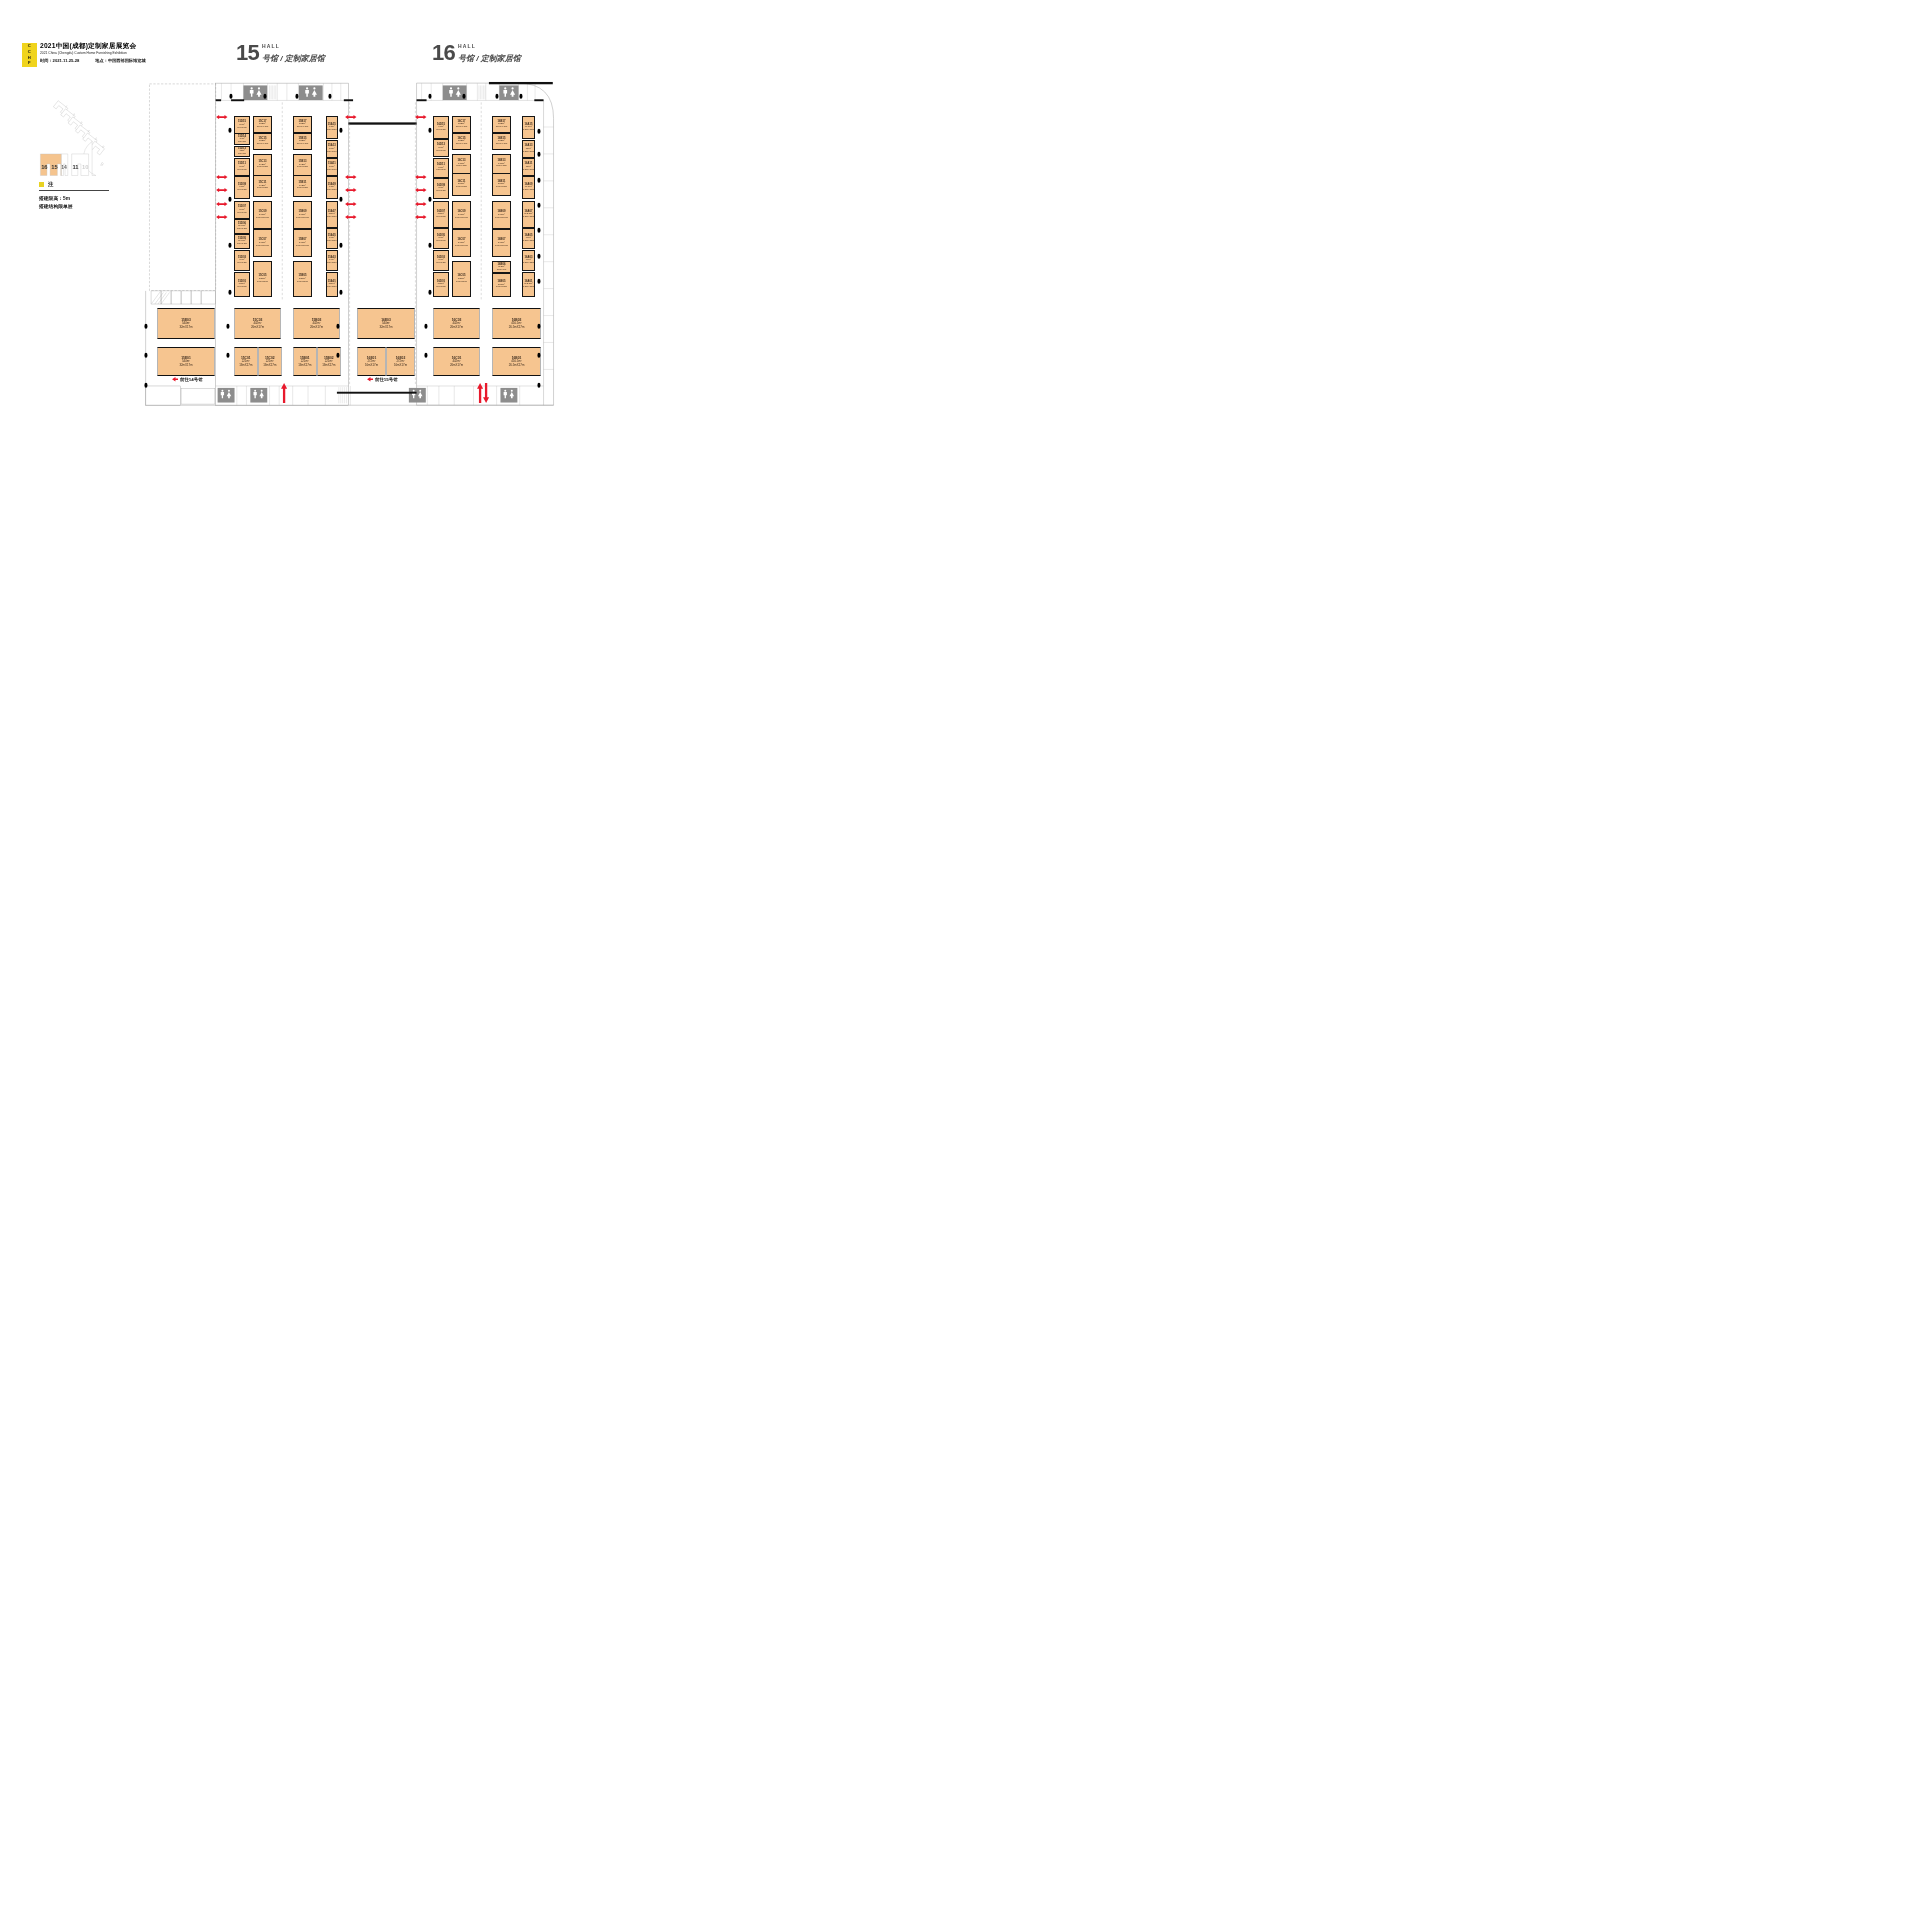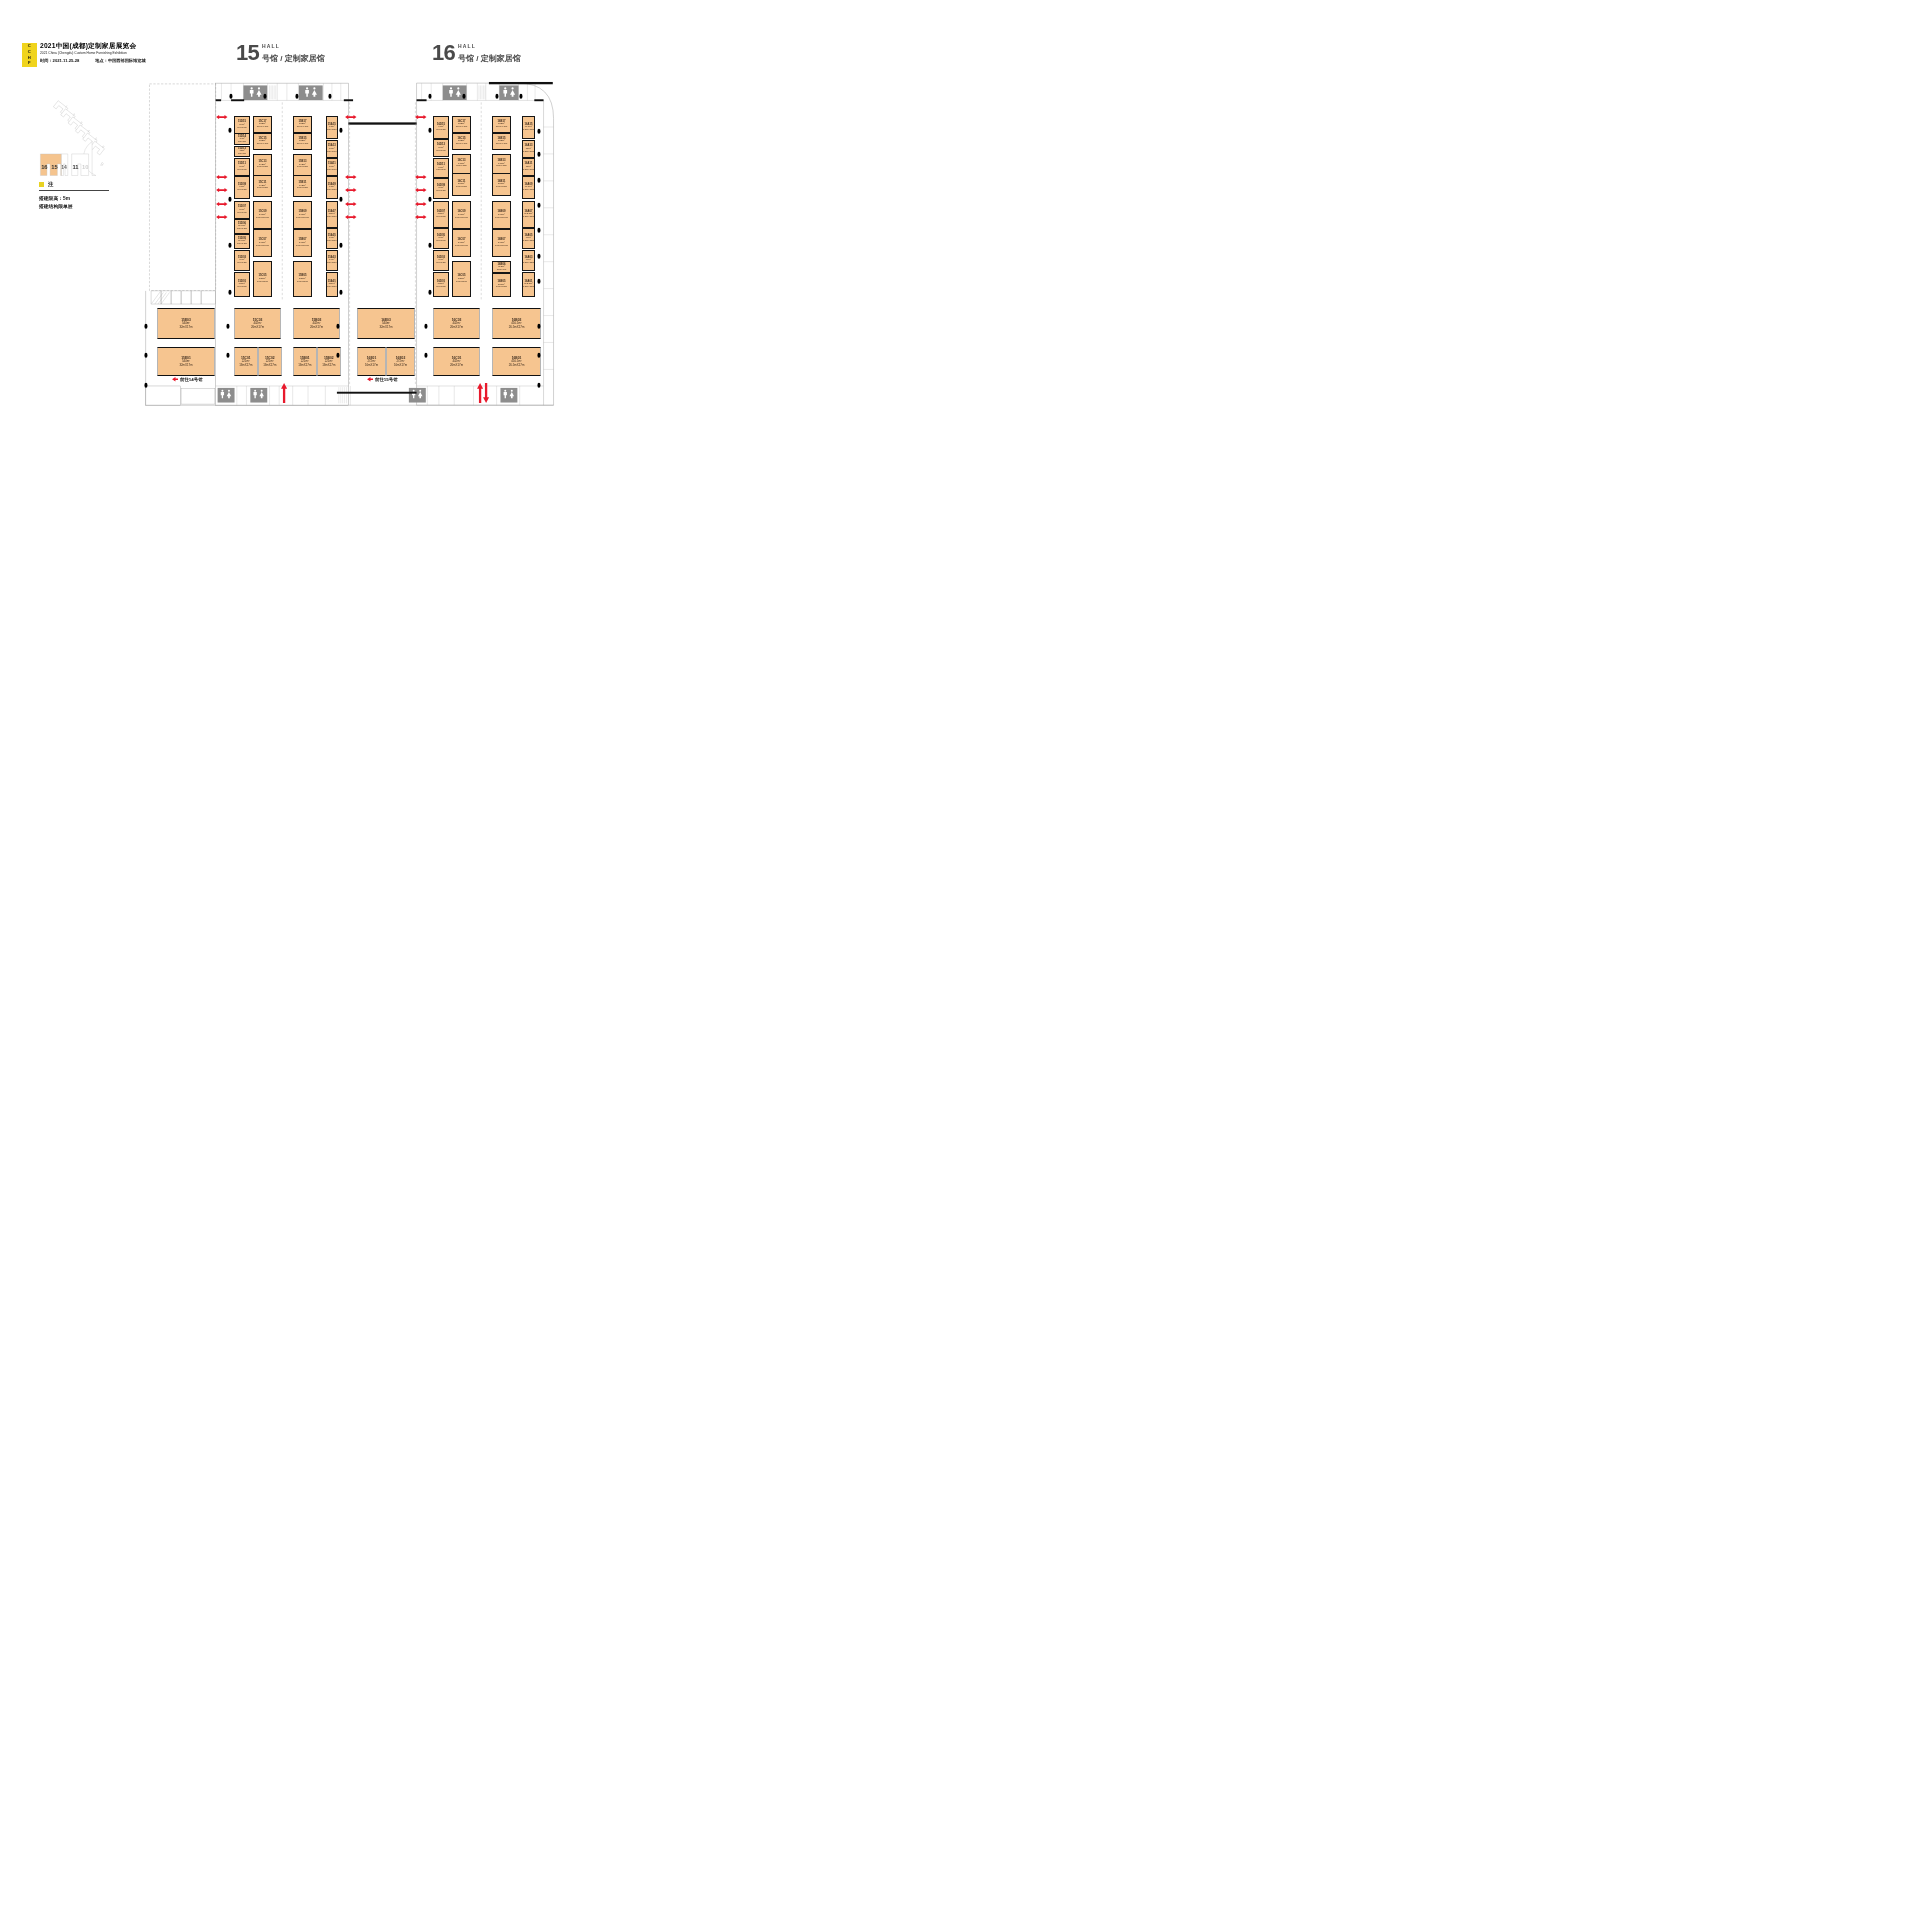--- a/index.html
+++ b/index.html
@@ -12,21 +12,21 @@
   #logo{left:22px;top:43px;width:14.6px;height:24px;background:#F0D41D;display:flex;flex-direction:column;align-items:center;justify-content:center;color:#111;font-weight:bold;font-size:4.2px;line-height:5px;}
   #main-title{left:40px;top:42px;font-size:6.7px;font-weight:bold;color:#000;letter-spacing:0.2px;}
   #sub-title{left:40px;top:51px;font-size:3.3px;color:#222;}
   #info-line{left:40px;top:58px;font-size:4.2px;font-weight:bold;color:#111;display:flex;gap:16px;}
 
   
   .hall-title{display:flex;align-items:flex-start;}
   .hall-num{font-size:22px;line-height:22px;font-weight:bold;color:#4a4a4a;letter-spacing:-0.8px;}
   .hall-right{margin-left:3.1px;display:flex;flex-direction:column;justify-content:space-between;height:22.3px;}
   .hall-word{font-size:5px;letter-spacing:1.2px;color:#4a4a4a;font-weight:bold;margin-top:1.2px;}
-  .hall-sub{font-size:8px;font-weight:bold;color:#4a4a4a;white-space:nowrap;}
+  .hall-sub{font-size:8px;font-weight:bold;color:#4a4a4a;white-space:nowrap;font-style:italic;}
 
   
   #note-row{left:39px;top:181px;display:flex;align-items:center;gap:3.9px;}
   #note-square{width:5px;height:5px;background:#E8D222;}
   #note-mark{font-size:5.4px;font-weight:bold;color:#111;}
   #note-line{left:39px;top:190px;width:70px;border-top:0.6px solid #444;}
   .note-rule{font-size:4.8px;font-weight:bold;color:#111;}
   #note-rule1{left:39px;top:195px;}
   #note-rule2{left:39px;top:203px;}
 

